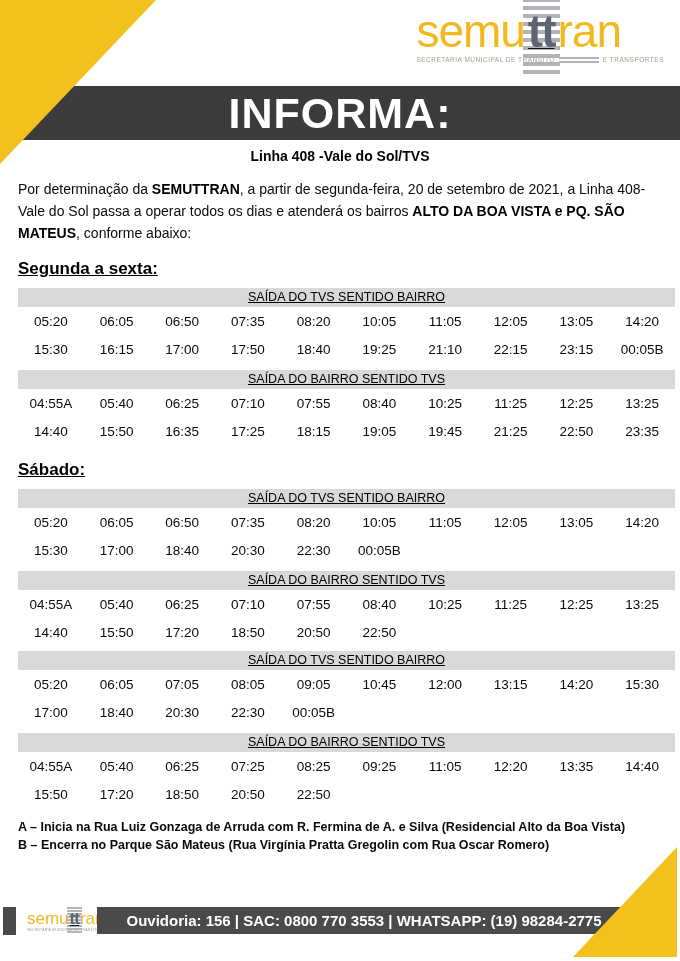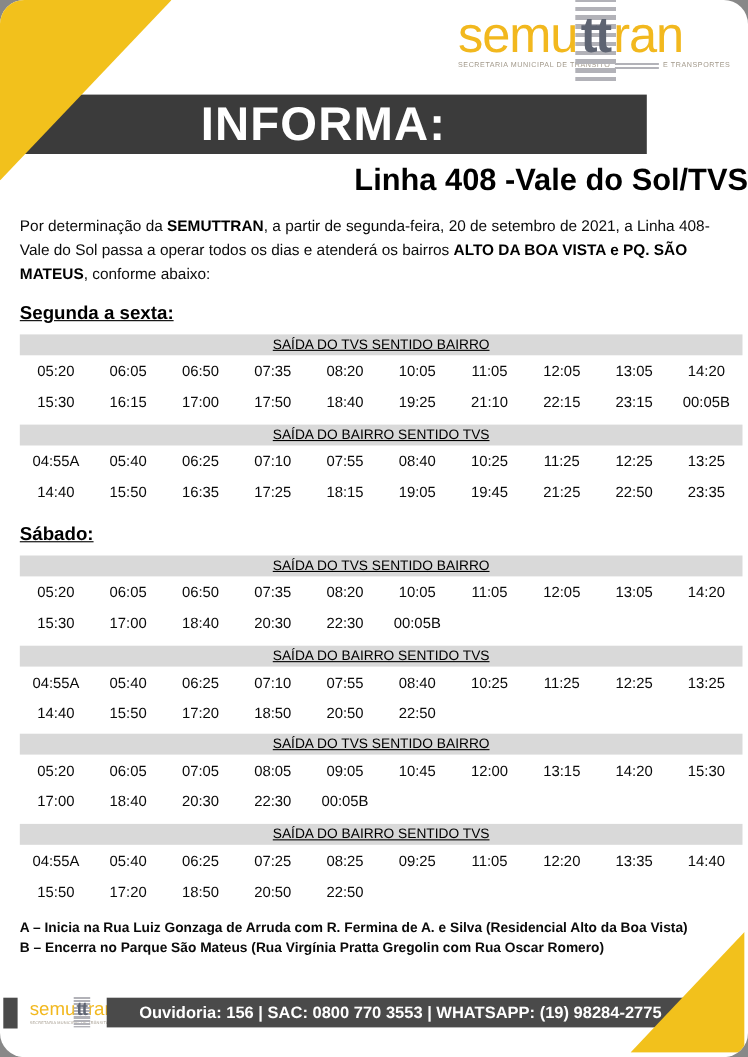--- a/index.html
+++ b/index.html
@@ -5,46 +5,46 @@
   :root{
     --yellow:#F2C11C; --banner_bg:#3B3B3B; --footer_bg:#4A4A4A;
     --table_header_bg:#D9D9D9; --logo_yellow:#F2B81E; --logo_tt:#5E6472;
     --stripe:#B2B2B8;
   }
   *{margin:0;padding:0;box-sizing:border-box;}
   html,body{background:#888;}
   body{font-family:"Liberation Sans",sans-serif;}
   .page{
     position:relative;width:680px;height:961px;margin:0 auto;
-    background:#fff;overflow:hidden;color:#111;border-radius:22px;
+    background:#fff;overflow:hidden;color:#111;
   }
   
   .tri-tl{position:absolute;top:0;left:0;width:156px;height:164px;
     background:var(--yellow);clip-path:polygon(0 0,100% 0,0 100%);z-index:6;}
   .tri-br{position:absolute;right:3px;bottom:4px;width:104px;height:110px;
     background:var(--yellow);clip-path:polygon(100% 0,100% 100%,0 100%);z-index:6;}
   
   .logo{position:absolute;top:8px;right:16px;z-index:3;text-align:center;}
   .logo-row{display:flex;align-items:baseline;line-height:1;}
   .logo-word{font-size:46px;color:var(--logo_yellow);letter-spacing:-1px;}
-  .tt-wrap{position:relative;padding:0 3px;z-index:1;}
+  .tt-wrap{position:relative;padding:0 3px;z-index:1;text-decoration:underline;}
   .tt-wrap::before{content:"";position:absolute;left:-2px;right:-2px;top:-10px;bottom:-20px;
     background:repeating-linear-gradient(to bottom,var(--stripe) 0 4px,transparent 4px 8px);z-index:-1;}
   .tt{font-size:46px;font-weight:bold;color:var(--logo_tt);letter-spacing:-2px;}
   .logo-sub{display:flex;align-items:center;gap:4px;margin-top:2px;
     font-size:6.5px;color:#A39A8C;letter-spacing:.5px;white-space:nowrap;}
   .sub-stripe{flex:1;height:6px;min-width:40px;
     background:repeating-linear-gradient(to bottom,var(--stripe) 0 2px,transparent 2px 4px);}
   
-  .banner{position:absolute;top:86px;left:0;width:588px;height:54px;
+  .banner{position:absolute;top:86px;left:0;width:680px;height:54px;
     background:var(--banner_bg);z-index:2;display:flex;align-items:center;justify-content:center;}
   .banner-title{color:#fff;font-weight:bold;font-size:43px;letter-spacing:1px;}
   
   .content{position:relative;padding-top:148px;z-index:1;}
-  .page-subtitle{text-align:right;font-size:28px;font-weight:bold;color:#000;}
+  .page-subtitle{text-align:center;font-size:14px;font-weight:bold;color:#000;}
   .intro{margin:14px 16px 0 18px;font-size:14px;line-height:1.58;color:#0b0b0b;}
   .intro b{color:#000;}
   .section-title{margin:15px 0 9px 18px;font-size:17px;font-weight:bold;
     color:#000;text-decoration:underline;}
   .ttable{margin:0 5px 5px 18px;}
   .ttable + .ttable{margin-top:7px;}
   .thead{background:var(--table_header_bg);text-align:center;font-size:12.5px;
     line-height:19px;color:#000;text-decoration:underline;}
   .time-row{display:grid;grid-template-columns:repeat(10,1fr);}
   .time-cell{text-align:center;font-size:13.5px;color:#0a0a0a;padding:7px 0 6px;}

